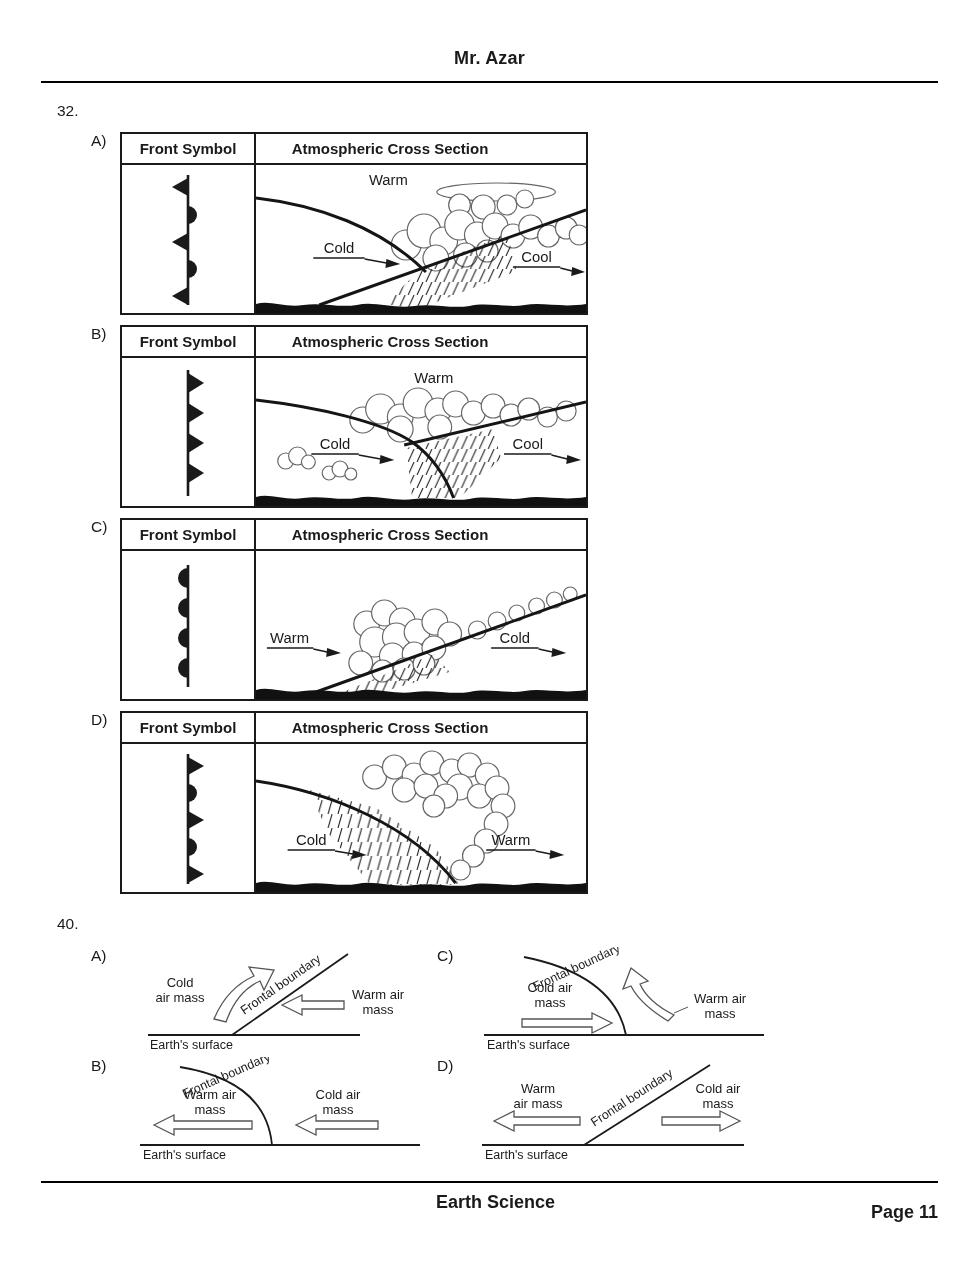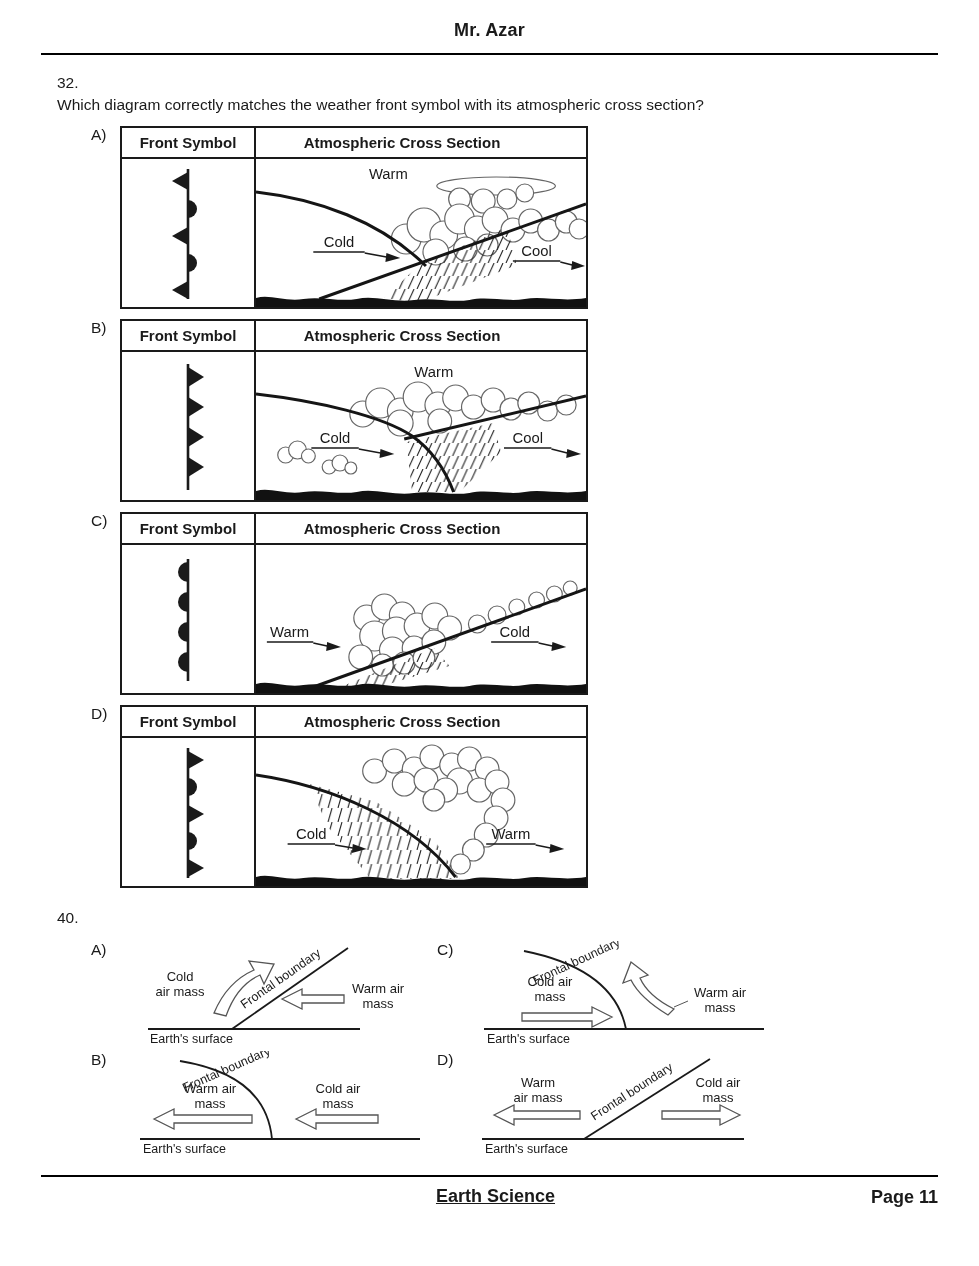--- a/index.html
+++ b/index.html
@@ -1,55 +1,54 @@
 <!DOCTYPE html>
 <html><head>
 <meta charset="utf-8">
 <style>
   html,body{margin:0;padding:0;background:#fff;}
   body{width:979px;height:1266px;font-family:"Liberation Sans",sans-serif;color:#1a1a1a;overflow:hidden;}
-  .page{padding-top:20px;}
+  .page{padding-top:48px;}
   .header-title{text-align:center;font-weight:bold;font-size:18px;letter-spacing:.2px;}
   .rule{border:none;border-top:2.6px solid #000;margin:12px 41px 0 41px;}
-  .question{display:flex;margin:17px 0 0 57px;flex-direction:column;}
+  .question{display:flex;margin:17px 0 0 57px;}
   .q-num{width:34px;font-size:15.5px;line-height:1.42;}
   .q-text{margin:0;width:745px;font-size:15.5px;line-height:1.42;}
   .opt32{display:flex;margin-left:91px;margin-top:10px;}
   .opt-letter{width:29px;font-size:15.5px;padding-top:0;}
   .ftable{border:2.5px solid #1a1a1a;background:#fff;}
-  .frow-head{display:flex;border-bottom:2.5px solid #1a1a1a;height:29px;gap:12px;}
+  .frow-head{display:flex;border-bottom:2.5px solid #1a1a1a;height:29px;}
   .hcell{display:flex;align-items:center;justify-content:center;font-weight:bold;font-size:15px;}
   .hcell-sym{width:132px;border-right:2.5px solid #1a1a1a;}
   .hcell-cross{width:268px;}
   .frow-body{display:flex;height:148px;}
   .bcell-sym{width:132px;border-right:2.5px solid #1a1a1a;}
   .bcell-cross{width:330px;}
   .bcell-sym svg,.bcell-cross svg{display:block;}
   .q33-grid{margin:12px 0 0 91px;}
   .q33-row{display:flex;align-items:flex-start;}
   .q33-cell{display:flex;align-items:flex-start;}
   .q33-cell.left{width:341px;}
   .q33-cell.right{margin-left:5px;}
   svg text{font-family:"Liberation Sans",sans-serif;fill:#1a1a1a;}
   .footer{margin-top:16px;}
   .footer-row{position:relative;height:30px;margin-top:9px;}
-  .footer-course{position:absolute;left:12px;right:0;text-align:center;font-weight:bold;font-size:18px;text-decoration:underline;}
-  .footer-page{position:absolute;right:41px;top:1px;font-weight:bold;font-size:18px;}
+  .footer-course{position:absolute;left:12px;right:0;text-align:center;font-weight:bold;font-size:18px;}
+  .footer-page{position:absolute;right:41px;top:10px;font-weight:bold;font-size:18px;}
 </style>
 </head>
 <body>
 
 <div class="page">
 
   <div class="header-title">Mr. Azar</div>
   <hr class="rule">
 
   <div class="question">
     <span class="q-num">32.</span>
-    <p class="q-text">Which diagram correctly matches the weather front symbol with its atmospheric cross section?</p>
   </div>
 
   <div class="opt32">
     <span class="opt-letter">A)</span>
     <div class="ftable">
       <div class="frow-head">
         <div class="hcell hcell-sym">Front Symbol</div>
         <div class="hcell hcell-cross">Atmospheric Cross Section</div>
       </div>
       <div class="frow-body">

